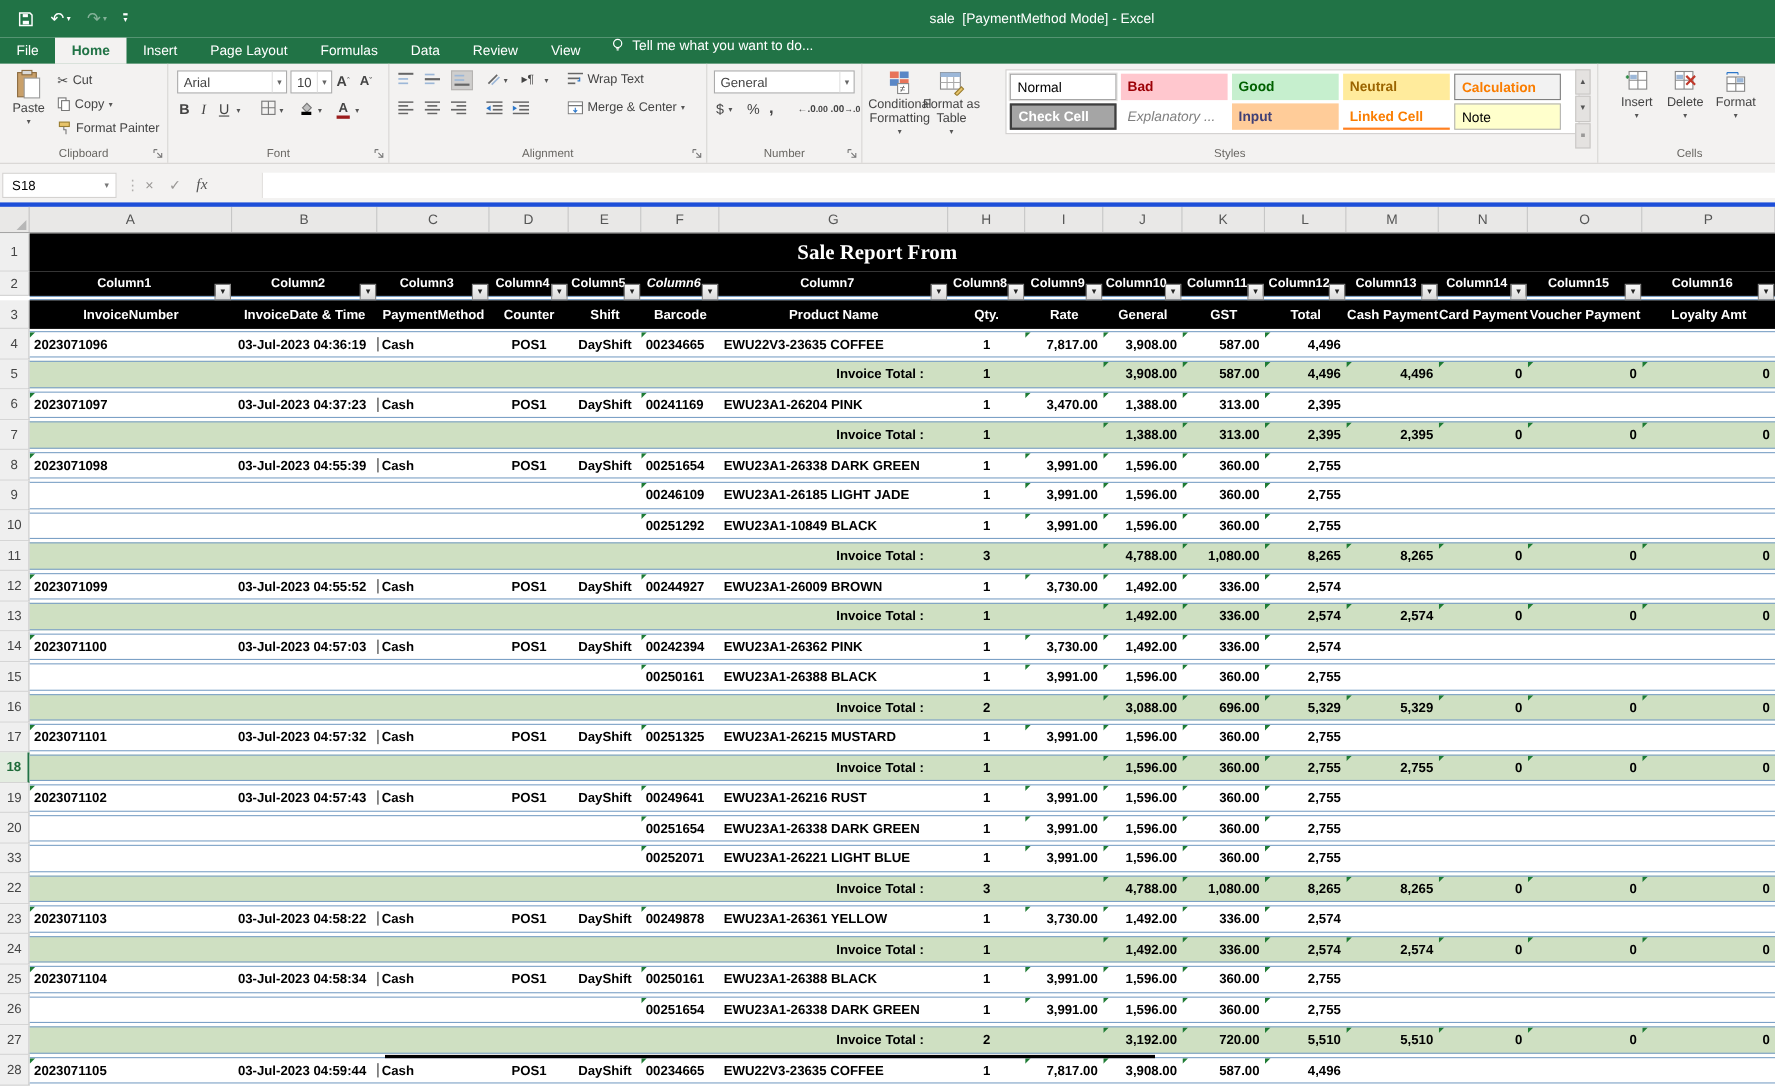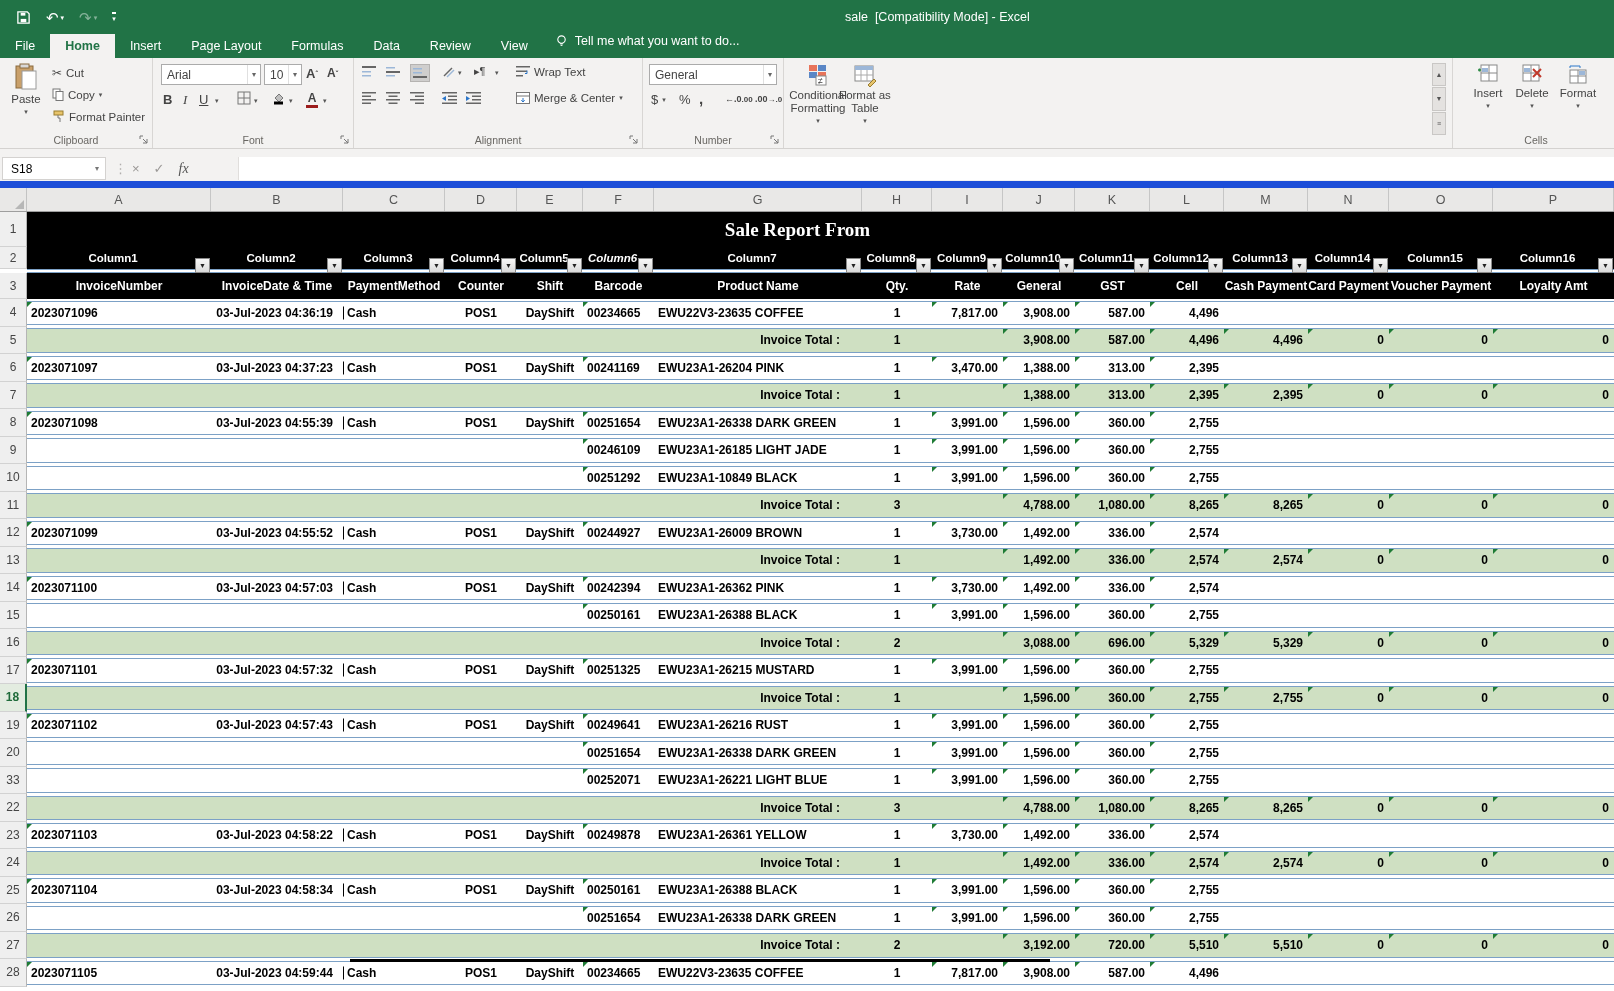--- a/index.html
+++ b/index.html
@@ -41,21 +41,21 @@
   .chip.normal{border:1px solid #a6a6a6;box-shadow:0 0 0 1px #e2e0de;font-weight:normal;}
   .chip.calculation{border:1px solid #7f7f7f;}
   .chip.checkcell{border:2px solid #3f3f3f;line-height:20px;}
   .chip.italic{font-style:italic;font-weight:normal;}
   .chip.linked{border-bottom:2px solid #ff8021;}
   .chip.note{border:1px solid #b2b2b2;font-weight:normal;}
   .scrollcol{position:absolute;left:648px;top:5px;width:14px;height:72px;display:flex;flex-direction:column;gap:1px;}
   .scrollcol>div{flex:1;background:#e4e2e0;border:1px solid #c9c7c5;font-size:7px;display:flex;align-items:center;justify-content:center;color:#555;}
 
   
-  .fbar{height:39px;background:#f3f2f1;display:flex;align-items:center;position:relative;border-bottom:7px solid #1d4ed8;box-sizing:border-box;}
+  .fbar{height:39px;background:#f3f2f1;display:flex;align-items:center;position:relative;border-bottom:4px solid #1d4ed8;box-sizing:border-box;}
   .namebox{position:absolute;left:2px;top:8px;width:104px;height:23px;background:#fff;border:1px solid #d4d2d0;display:flex;align-items:center;font-size:12px;padding-left:8px;box-sizing:border-box;}
   .namebox .car{margin-left:auto;font-size:8px;color:#777;padding-right:6px;}
   .fdots{position:absolute;left:114px;top:12px;color:#b0aeac;font-size:13px;}
   .fbtns{position:absolute;left:132px;top:8px;display:flex;gap:14px;align-items:center;height:23px;}
   .fbtns .b{color:#9a9896;font-size:13px;}
   .fx{font-family:"Liberation Serif",serif;font-style:italic;font-size:14px;color:#555;}
   .finput{position:absolute;left:238px;top:8px;right:0;height:23px;background:#fff;border-left:1px solid #e0dedc;}
 
   
   .colheads{height:24px;display:flex;background:#e9e8e7;border-bottom:1px solid #9e9e9e;box-sizing:border-box;font-size:12.5px;color:#565656;}
@@ -108,21 +108,21 @@
             <rect x="5" y="9.5" width="6" height="3.5" fill="#fff"></rect>
             <rect x="5" y="3" width="5" height="3" fill="#fff"></rect>
           </svg>
       </button>
       <button class="qbtn">↶<span class="mini">▾</span></button>
       <button class="qbtn disabled">↷<span class="mini">▾</span></button>
       <button class="qbtn">
           <span class="qcustom">▾</span>
         </button>
     </div>
-    <div class="wintitle">sale  [Compatibility Mode] - Excel</div>
+    <div class="wintitle">sale  [PaymentMethod Mode] - Excel</div>
   </div>
 
   <div class="tabrow">
     <div style="display:flex" id="tabs">
         <div class="tab">File</div>
         <div class="tab active">Home</div>
         <div class="tab">Insert</div>
         <div class="tab">Page Layout</div>
         <div class="tab">Formulas</div>
         <div class="tab">Data</div>
@@ -373,25 +373,38 @@
               <rect x="2" y="3" width="18" height="4" fill="#9cb7d8"></rect>
               <line x1="8" y1="7" x2="8" y2="18" stroke="#aaa"></line>
               <line x1="14" y1="7" x2="14" y2="18" stroke="#aaa"></line>
               <line x1="2" y1="12" x2="20" y2="12" stroke="#aaa"></line>
               <path d="M15 22l6-6 2 2-6 6z" fill="#e7c46b" stroke="#9a7d2f"></path>
             </svg>
         </span>
         <span>Format as Table</span>
           <span class="car7">▾</span>
       </div>
+      <div class="chipgrid" id="chipgrid">
+          <div class="chip normal" style="background: rgb(255, 255, 255); color: rgb(0, 0, 0);">Normal</div>
+          <div class="chip " style="background: rgb(255, 199, 206); color: rgb(156, 0, 6);">Bad</div>
+          <div class="chip " style="background: rgb(198, 239, 206); color: rgb(0, 97, 0);">Good</div>
+          <div class="chip " style="background: rgb(255, 235, 156); color: rgb(156, 101, 0);">Neutral</div>
+          <div class="chip calculation" style="background: rgb(242, 242, 242); color: rgb(250, 125, 0);">Calculation</div>
+          <div class="chip checkcell" style="background: rgb(165, 165, 165); color: rgb(255, 255, 255);">Check Cell</div>
+          <div class="chip italic" style="background: rgb(255, 255, 255); color: rgb(127, 127, 127);">Explanatory ...</div>
+          <div class="chip " style="background: rgb(255, 204, 153); color: rgb(63, 63, 118);">Input</div>
+          <div class="chip linked" style="background: rgb(255, 255, 255); color: rgb(250, 125, 0);">Linked Cell</div>
+          <div class="chip note" style="background: rgb(255, 255, 204); color: rgb(0, 0, 0);">Note</div>
+        </div>
       <div class="scrollcol">
         <div>▲</div>
         <div>▼</div>
         <div>≡</div>
       </div>
+      <div class="glabel">Styles</div>
     </div>
 
     <div class="rgroup" style="width:166px;border-right:none">
       <div class="bigbtn" style="left:14px;top:5px;width:42px">
         <span>
           <svg width="22" height="22" viewBox="0 0 22 22">
               <rect x="4" y="2" width="16" height="16" fill="#fff" stroke="#888"></rect>
               <line x1="12" y1="2" x2="12" y2="18" stroke="#888"></line>
               <line x1="4" y1="10" x2="20" y2="10" stroke="#888"></line>
               <rect x="5" y="5" width="6" height="4" fill="#9cb7d8"></rect>
@@ -549,21 +562,21 @@
             <div class="hcell" style="width: 132px;">InvoiceDate &amp; Time</div>
             <div class="hcell" style="width: 102px;">PaymentMethod</div>
             <div class="hcell" style="width: 72px;">Counter</div>
             <div class="hcell" style="width: 66px;">Shift</div>
             <div class="hcell" style="width: 71px;">Barcode</div>
             <div class="hcell" style="width: 208px;">Product Name</div>
             <div class="hcell" style="width: 70px;">Qty.</div>
             <div class="hcell" style="width: 71px;">Rate</div>
             <div class="hcell" style="width: 72px;">General</div>
             <div class="hcell" style="width: 75px;">GST</div>
-            <div class="hcell" style="width: 74px;">Cell</div>
+            <div class="hcell" style="width: 74px;">Total</div>
             <div class="hcell" style="width: 84px;">Cash Payment</div>
             <div class="hcell" style="width: 81px;">Card Payment</div>
             <div class="hcell" style="width: 104px;">Voucher Payment</div>
             <div class="hcell" style="width: 121px;">Loyalty Amt</div>
           </div>
         </div>
         <div class="grow" style="height: 27.5px;">
           <div class="rh">4</div>
           <div class="bandwrap">
             <div class="band">

